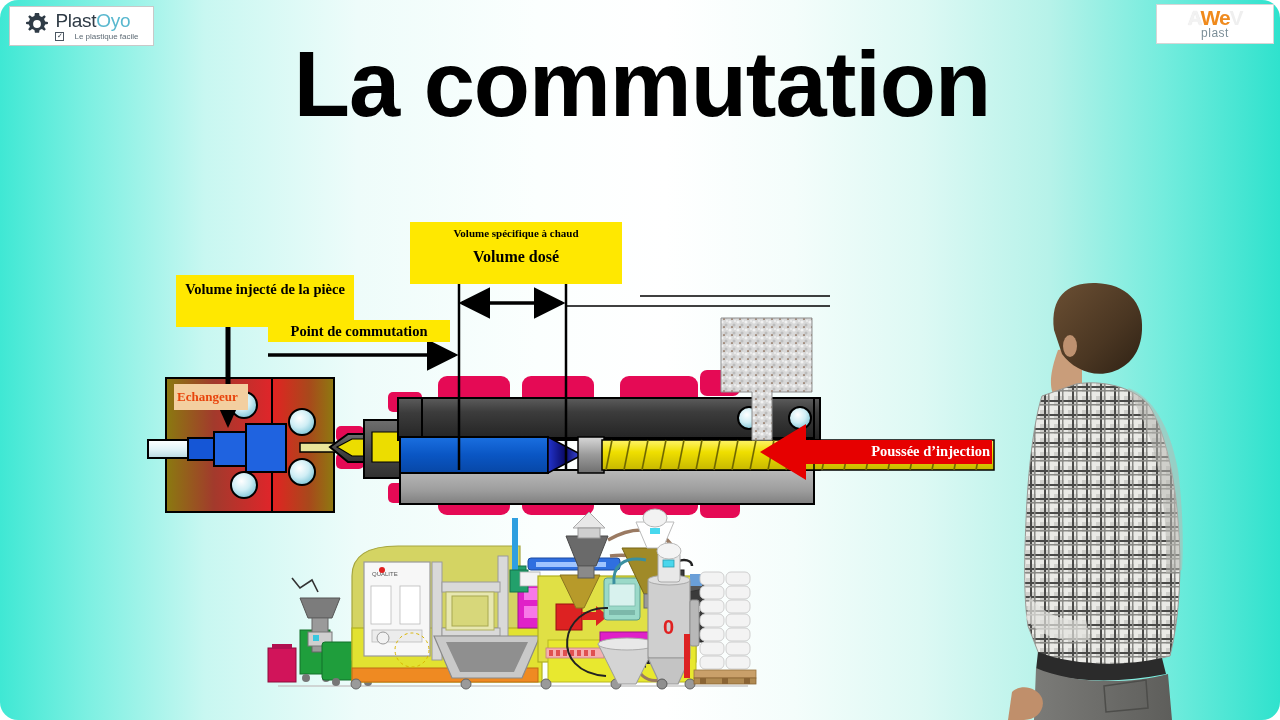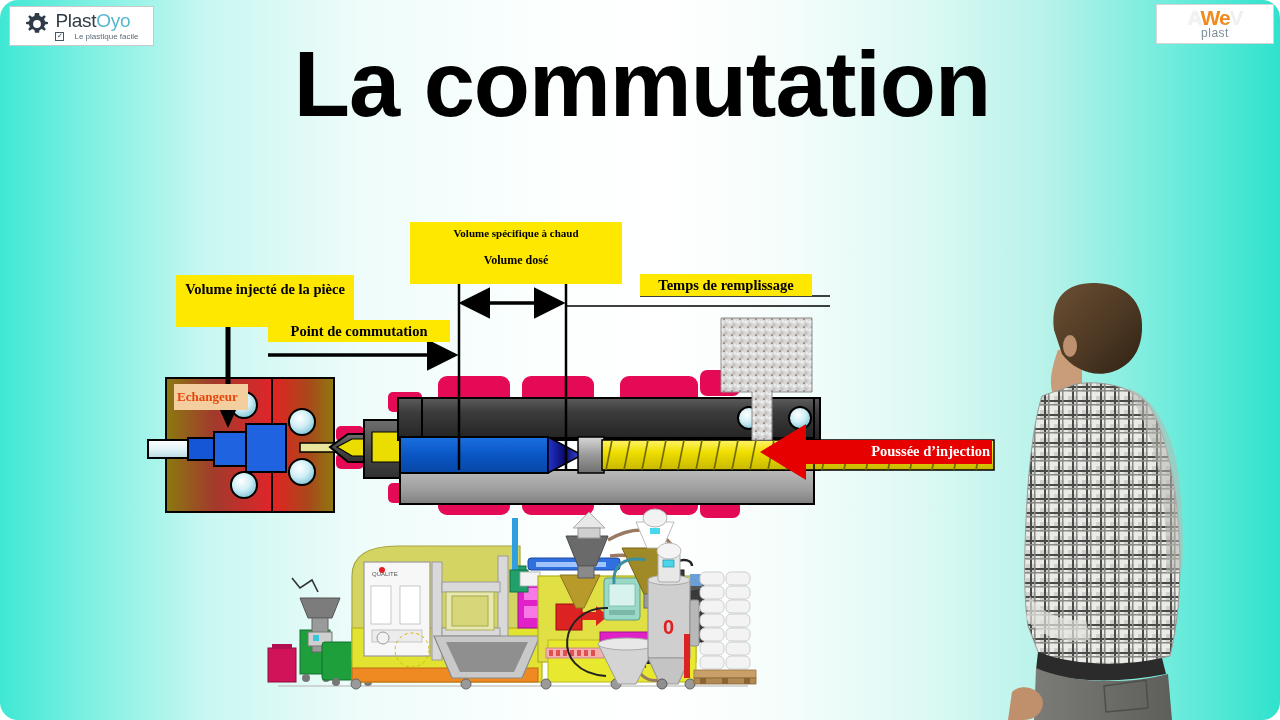--- a/index.html
+++ b/index.html
@@ -135,22 +135,22 @@
     font-size: 14.5px;
     padding: 5px 6px;
     margin-top: 32px;
   }
   #lbl-volume-specifique {
     left: 410px; top: 222px; width: 212px; height: 62px;
     font-size: 11px;
     padding: 4px 4px;
   }
   #lbl-volume-dose {
-    left: 455px; top: 252px; width: 122px; height: 22px;
-    font-size: 12px;
+    left: 455px; top: 246px; width: 122px; height: 22px;
+    font-size: 16px;
     background: transparent;
     padding: 0;
   }
   #lbl-temps {
     left: 640px; top: 274px; width: 172px; height: 22px;
     font-size: 14.5px;
     padding: 2px 4px;
   }
   #lbl-point {
     left: 268px; top: 320px; width: 182px; height: 22px;
@@ -602,21 +602,20 @@
       <path d="M1012 692 C1020 684 1036 686 1042 698 C1046 710 1036 720 1024 720 L1008 720 Z" fill="#c08f6b"></path>
     </g>
   </svg>
 
   <div class="ylabel" id="lbl-volume-injecte">Volume injecté de la pièce</div>
 
   <div class="ylabel" id="lbl-volume-specifique">Volume spécifique à chaud</div>
 
   <div class="ylabel" id="lbl-volume-dose">Volume dosé</div>
 
-  <div class="ylabel" id="lbl-temps">Temps de remplissage</div>
 
   <div class="ylabel" id="lbl-point">Point de commutation</div>
 
   <div id="lbl-echangeur">Echangeur</div>
 
   <div id="lbl-poussee">Poussée d’injection</div>
 
 </div>
 
 </body></html>

